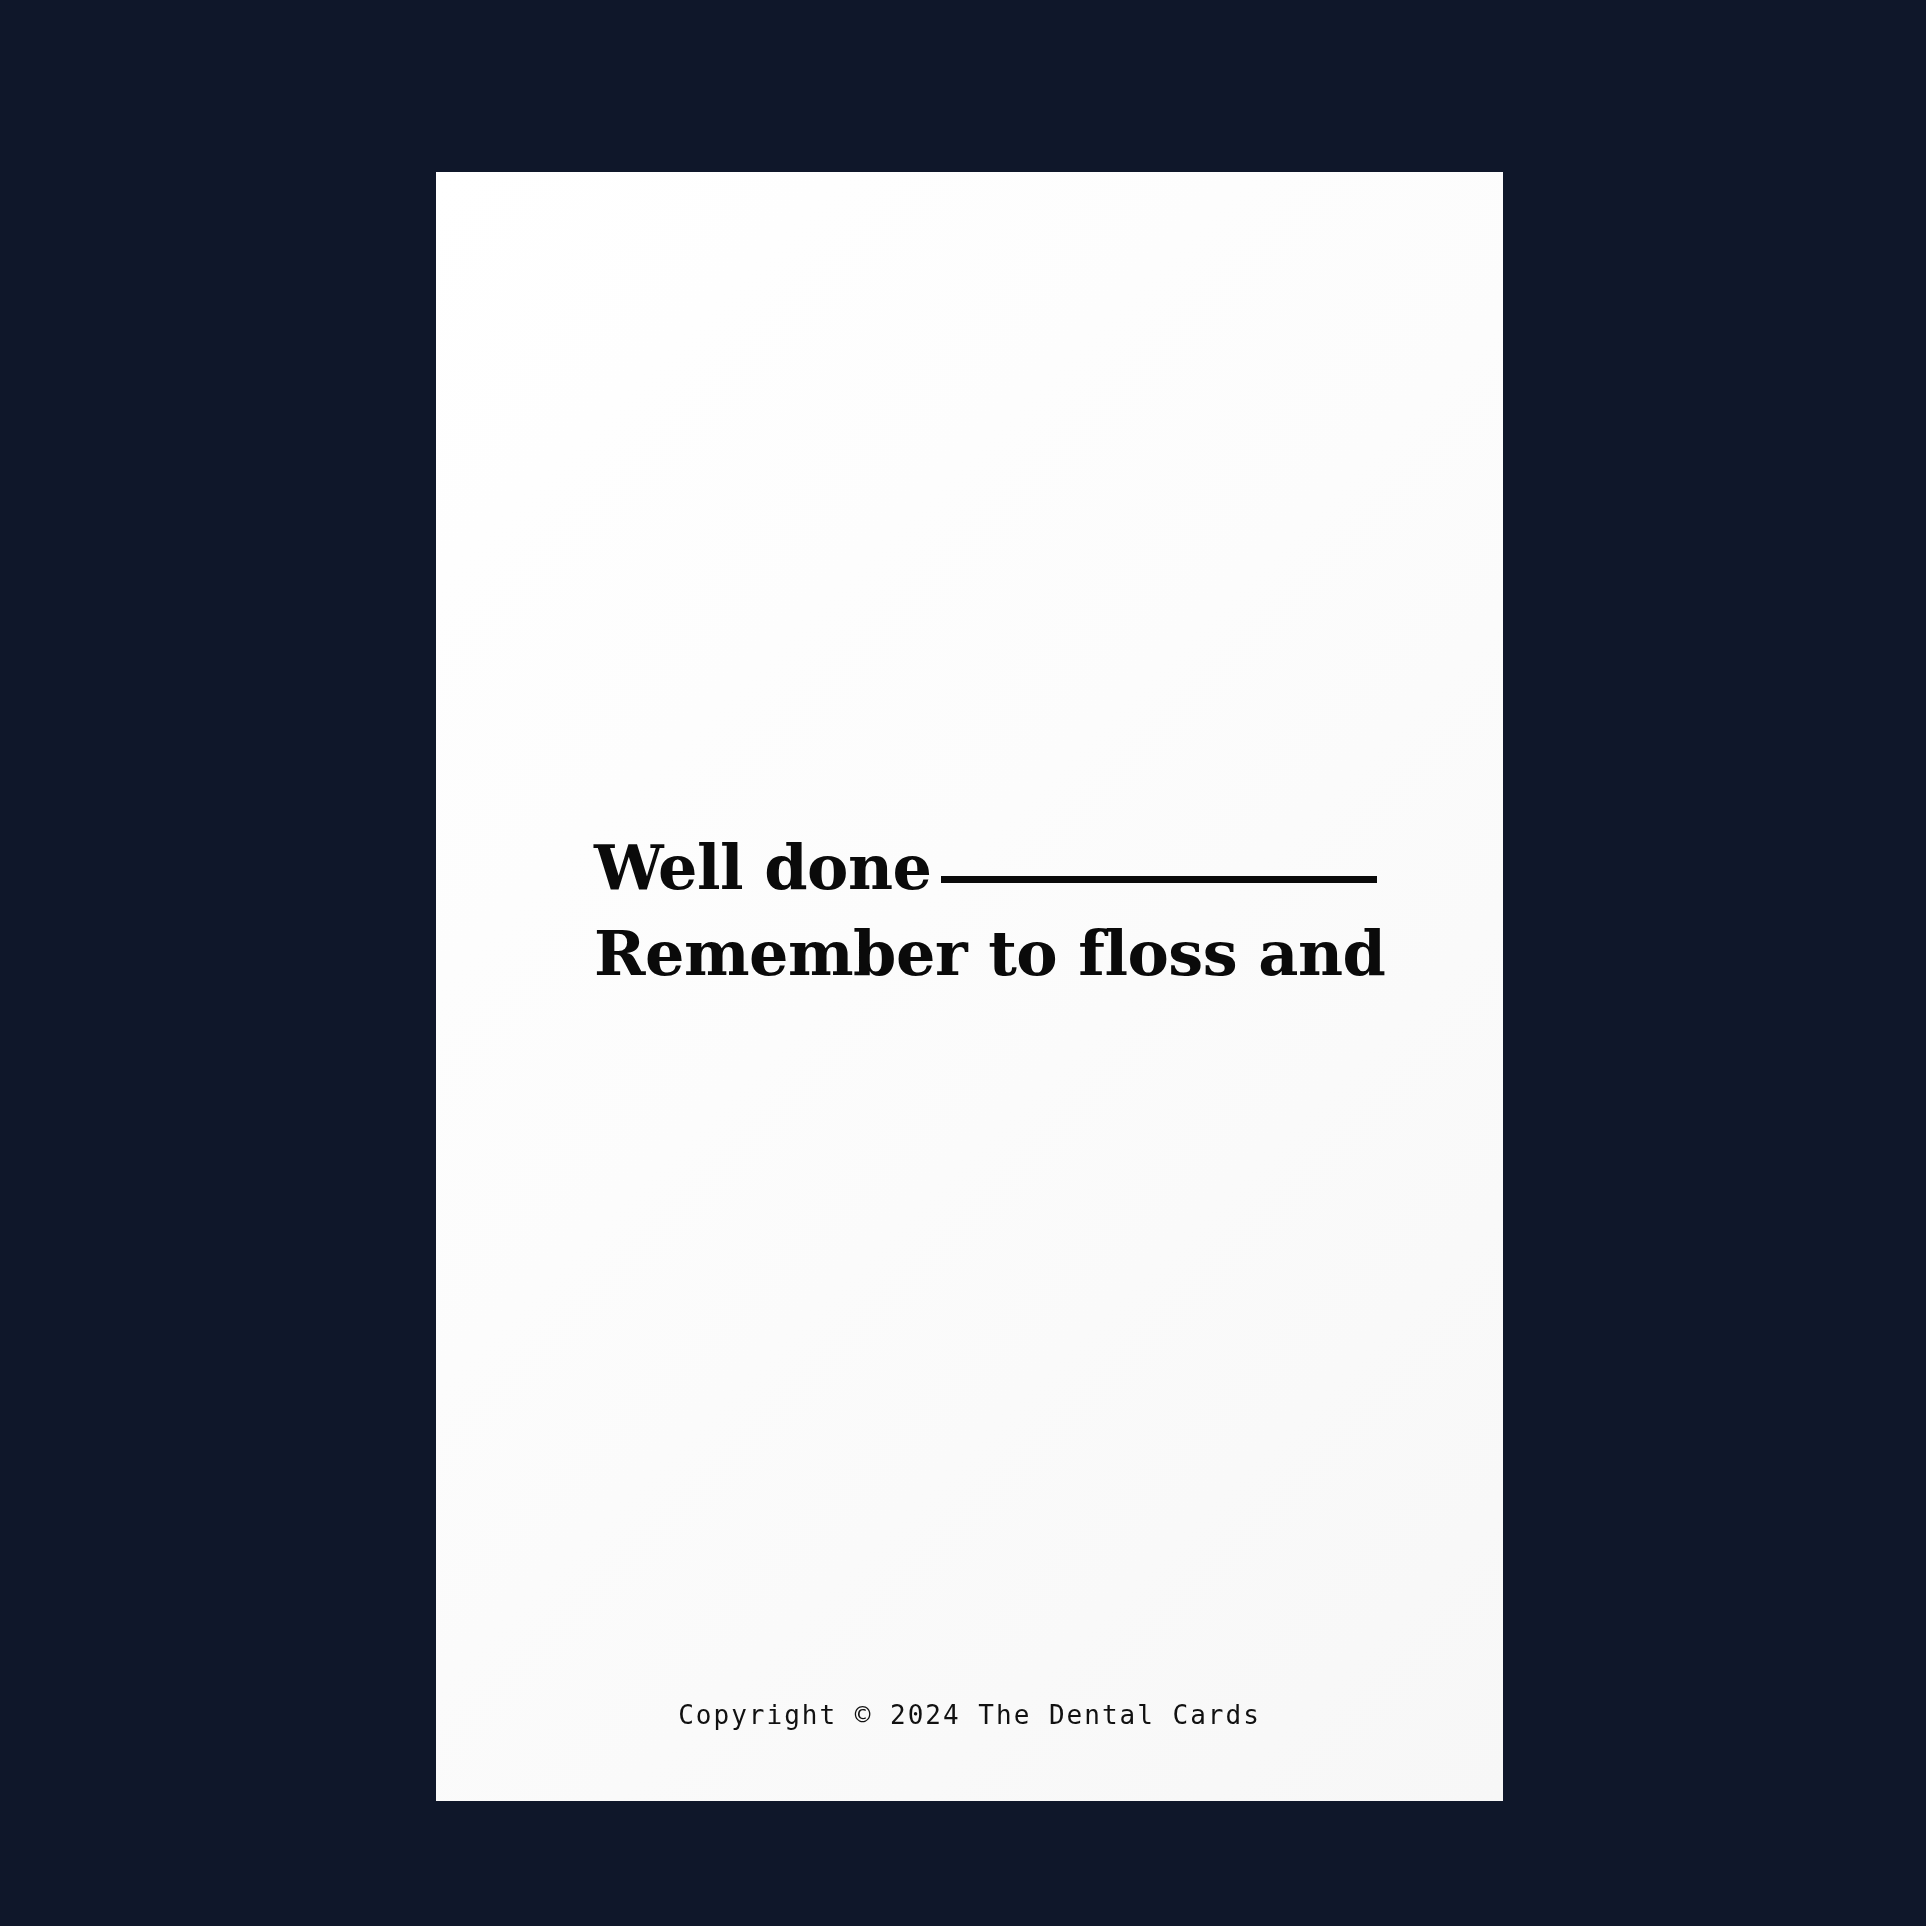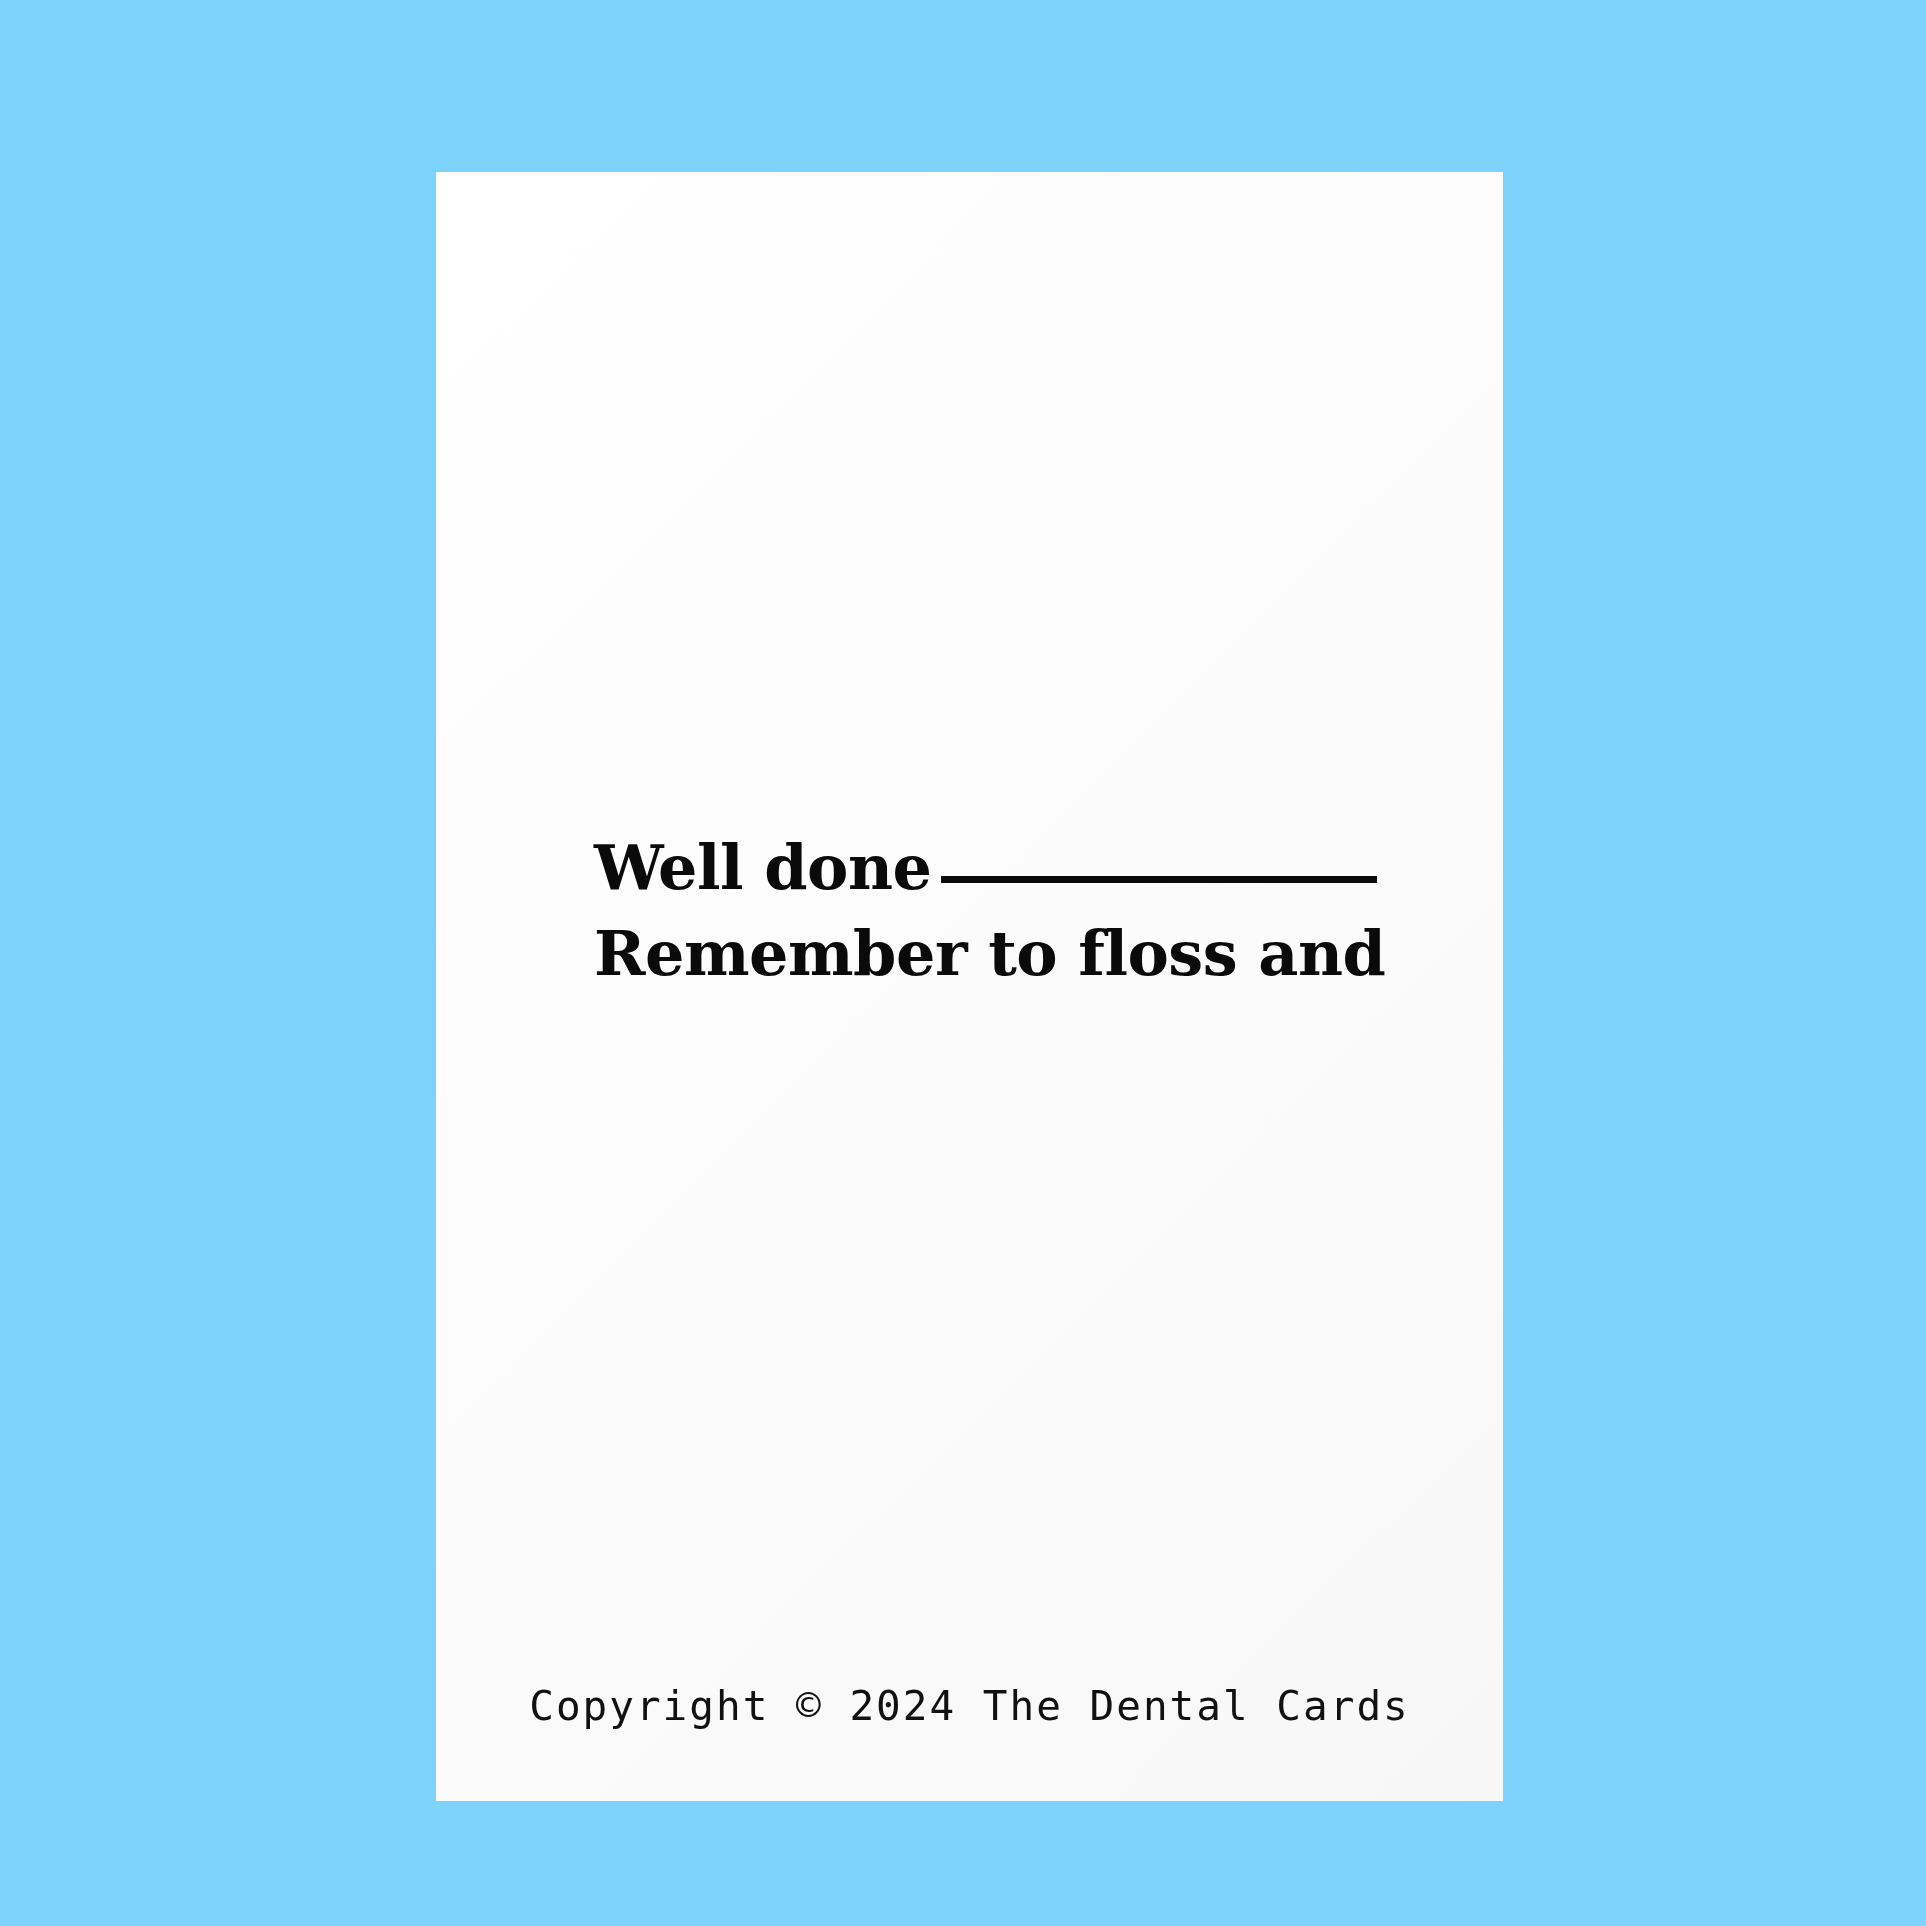--- a/index.html
+++ b/index.html
@@ -10,21 +10,21 @@
     height: 1927px;
     overflow: hidden;
   }
   body {
     font-family: "Liberation Serif", serif;
   }
   .stage {
     position: relative;
     width: 1927px;
     height: 1927px;
-    background: #7dd3fc;
+    background: #0f172a;
   }
   .card {
     position: absolute;
     left: 436px;
     top: 172px;
     width: 1067px;
     height: 1629px;
     background: #fbfbfb;
     background-image: linear-gradient(135deg, #ffffff 0%, #fcfcfc 45%, #f7f7f7 100%);
     box-sizing: border-box;
@@ -51,21 +51,21 @@
     vertical-align: 0.10em;
     margin-left: 10px;
   }
   .copyright {
     position: absolute;
     left: 0;
     right: 0;
     bottom: 71px;
     text-align: center;
     font-family: "DejaVu Sans Mono", monospace;
-    font-size: 41px;
+    font-size: 26px;
     letter-spacing: 2px;
     color: #111111;
   }
 </style>
 </head>
 <body>
 
 <div class="stage">
   <div class="card">
 

